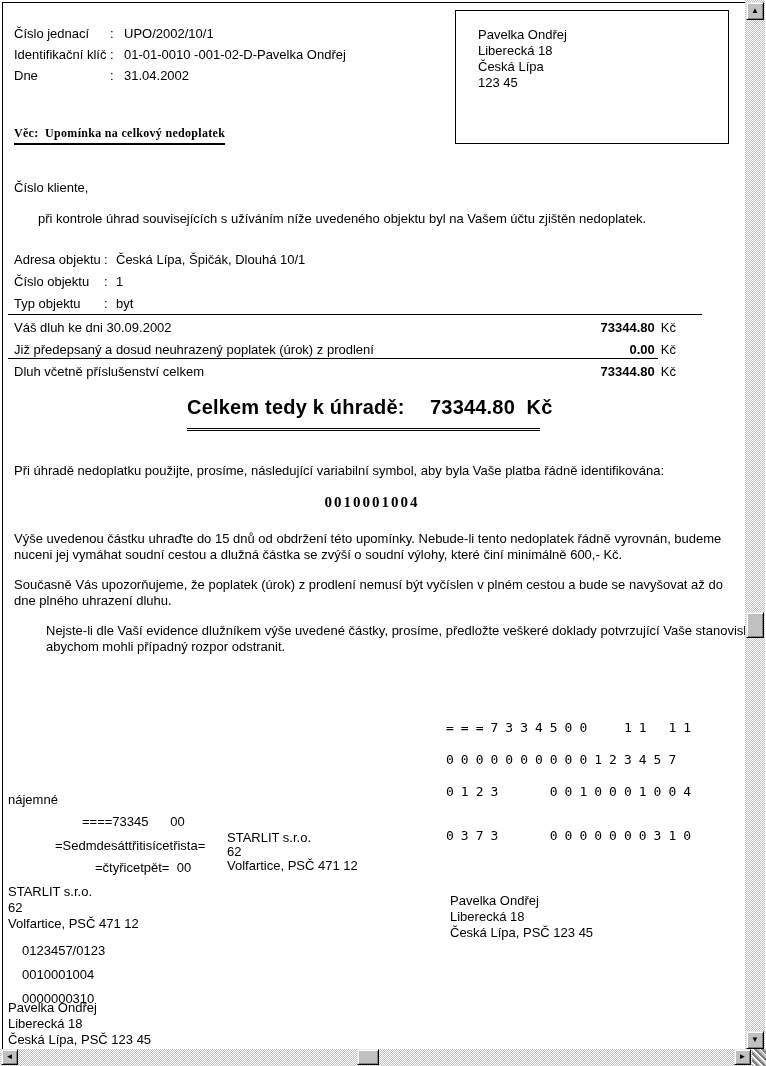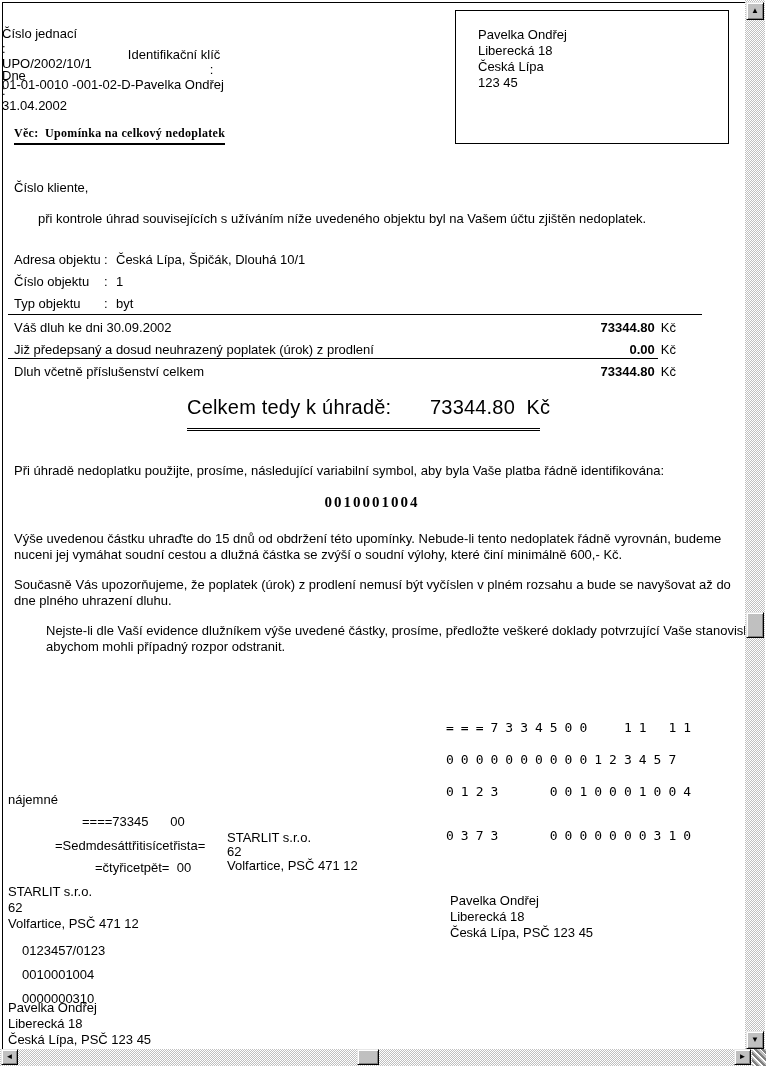--- a/index.html
+++ b/index.html
@@ -8,21 +8,21 @@
     position:relative; width:766px; height:1066px; overflow:hidden;
     background:#ffffff; color:#000;
     font-family:"Liberation Sans", sans-serif; font-size:13px;
   }
   .abs { position:absolute; }
   .pre { white-space:pre; }
   .line { position:absolute; background:#000; height:1px; }
   .vline { position:absolute; background:#000; width:1px; }
 
   
-  .ref-row { position:absolute; left:2px; display:flex;flex-direction:column; }
+  .ref-row { position:absolute; left:14px; display:flex; }
   .ref-row .lbl { width:96px; }
   .ref-row .col { width:14px; }
   .ref-row .val { }
 
   
   #recipient-box {
     position:absolute; left:455px; top:10px; width:274px; height:134px;
     border:1px solid #000; padding:16px 0 0 22px; line-height:16px;
   }
 
@@ -37,21 +37,21 @@
   .obj-row { position:absolute; left:14px; display:flex; }
   .obj-row .lbl { width:90px; }
   .obj-row .col { width:12px; }
 
   
   .debt-row { position:absolute; left:14px; width:662px; display:flex; justify-content:space-between; }
   .debt-row .amt b { font-weight:bold; }
   .debt-row .amt .cur { margin-left:6px; }
 
   #total-label, #total-amount {
-    position:absolute; font-size:20px; font-weight:normal; letter-spacing:0.2px;
+    position:absolute; font-size:20px; font-weight:bold; letter-spacing:0.2px;
   }
   #total-underline {
     position:absolute; left:187px; top:428px; width:353px; height:3px;
     border-top:1px solid #000; border-bottom:1px solid #000;
   }
 
   #vs-number {
     position:absolute; left:0; top:494px; width:744px; text-align:center;
     font-family:"Liberation Serif", serif; font-weight:bold; font-size:15px; letter-spacing:2px;
   }
@@ -155,21 +155,21 @@
   </div>
 
   <div id="total-label" style="left:187px; top:396px;">Celkem tedy k úhradě:</div>
   <div id="total-amount" class="pre" style="left:430px; top:396px;">73344.80  Kč</div>
   <div id="total-underline"></div>
 
   <div class="para" style="top:463px;">Při úhradě nedoplatku použijte, prosíme, následující variabilní symbol, aby byla Vaše platba řádně identifikována:</div>
   <div id="vs-number">0010001004</div>
 
   <div class="para" style="top:531px;">Výše uvedenou částku uhraďte do 15 dnů od obdržení této upomínky. Nebude-li tento nedoplatek řádně vyrovnán, budeme nuceni jej vymáhat soudní cestou a dlužná částka se zvýší o soudní výlohy, které činí minimálně 600,- Kč.</div>
-  <div class="para" style="top:577px;">Současně Vás upozorňujeme, že poplatek (úrok) z prodlení nemusí být vyčíslen v plném rozsahu a bude se navyšovat až do dne plného uhrazení dluhu.</div>
+  <div class="para" style="top:577px;">Současně Vás upozorňujeme, že poplatek (úrok) z prodlení nemusí být vyčíslen v plném cestou a bude se navyšovat až do dne plného uhrazení dluhu.</div>
   <div class="para" style="top:623px;margin-left:32px;">Nejste-li dle Vaší evidence dlužníkem výše uvedené částky, prosíme, předložte veškeré doklady potvrzující Vaše stanovisko, abychom mohli případný rozpor odstranit.</div>
 
   <div class="mach-row" style="top:720px;">===7334500  11 11</div>
   <div class="mach-row" style="top:752px;">0000000000123457</div>
   <div class="mach-row" style="top:784px;">0123   0010001004</div>
   <div class="mach-row" style="top:816px;margin-top:12px;">0373   0000000310</div>
 
   <div class="abs" style="left:8px; top:792px;">nájemné</div>
   <div class="abs pre" style="left:82px; top:814px;">====73345      00</div>
   <div class="abs" style="left:55px; top:838px;">=Sedmdesáttřitisícetřista=</div>

